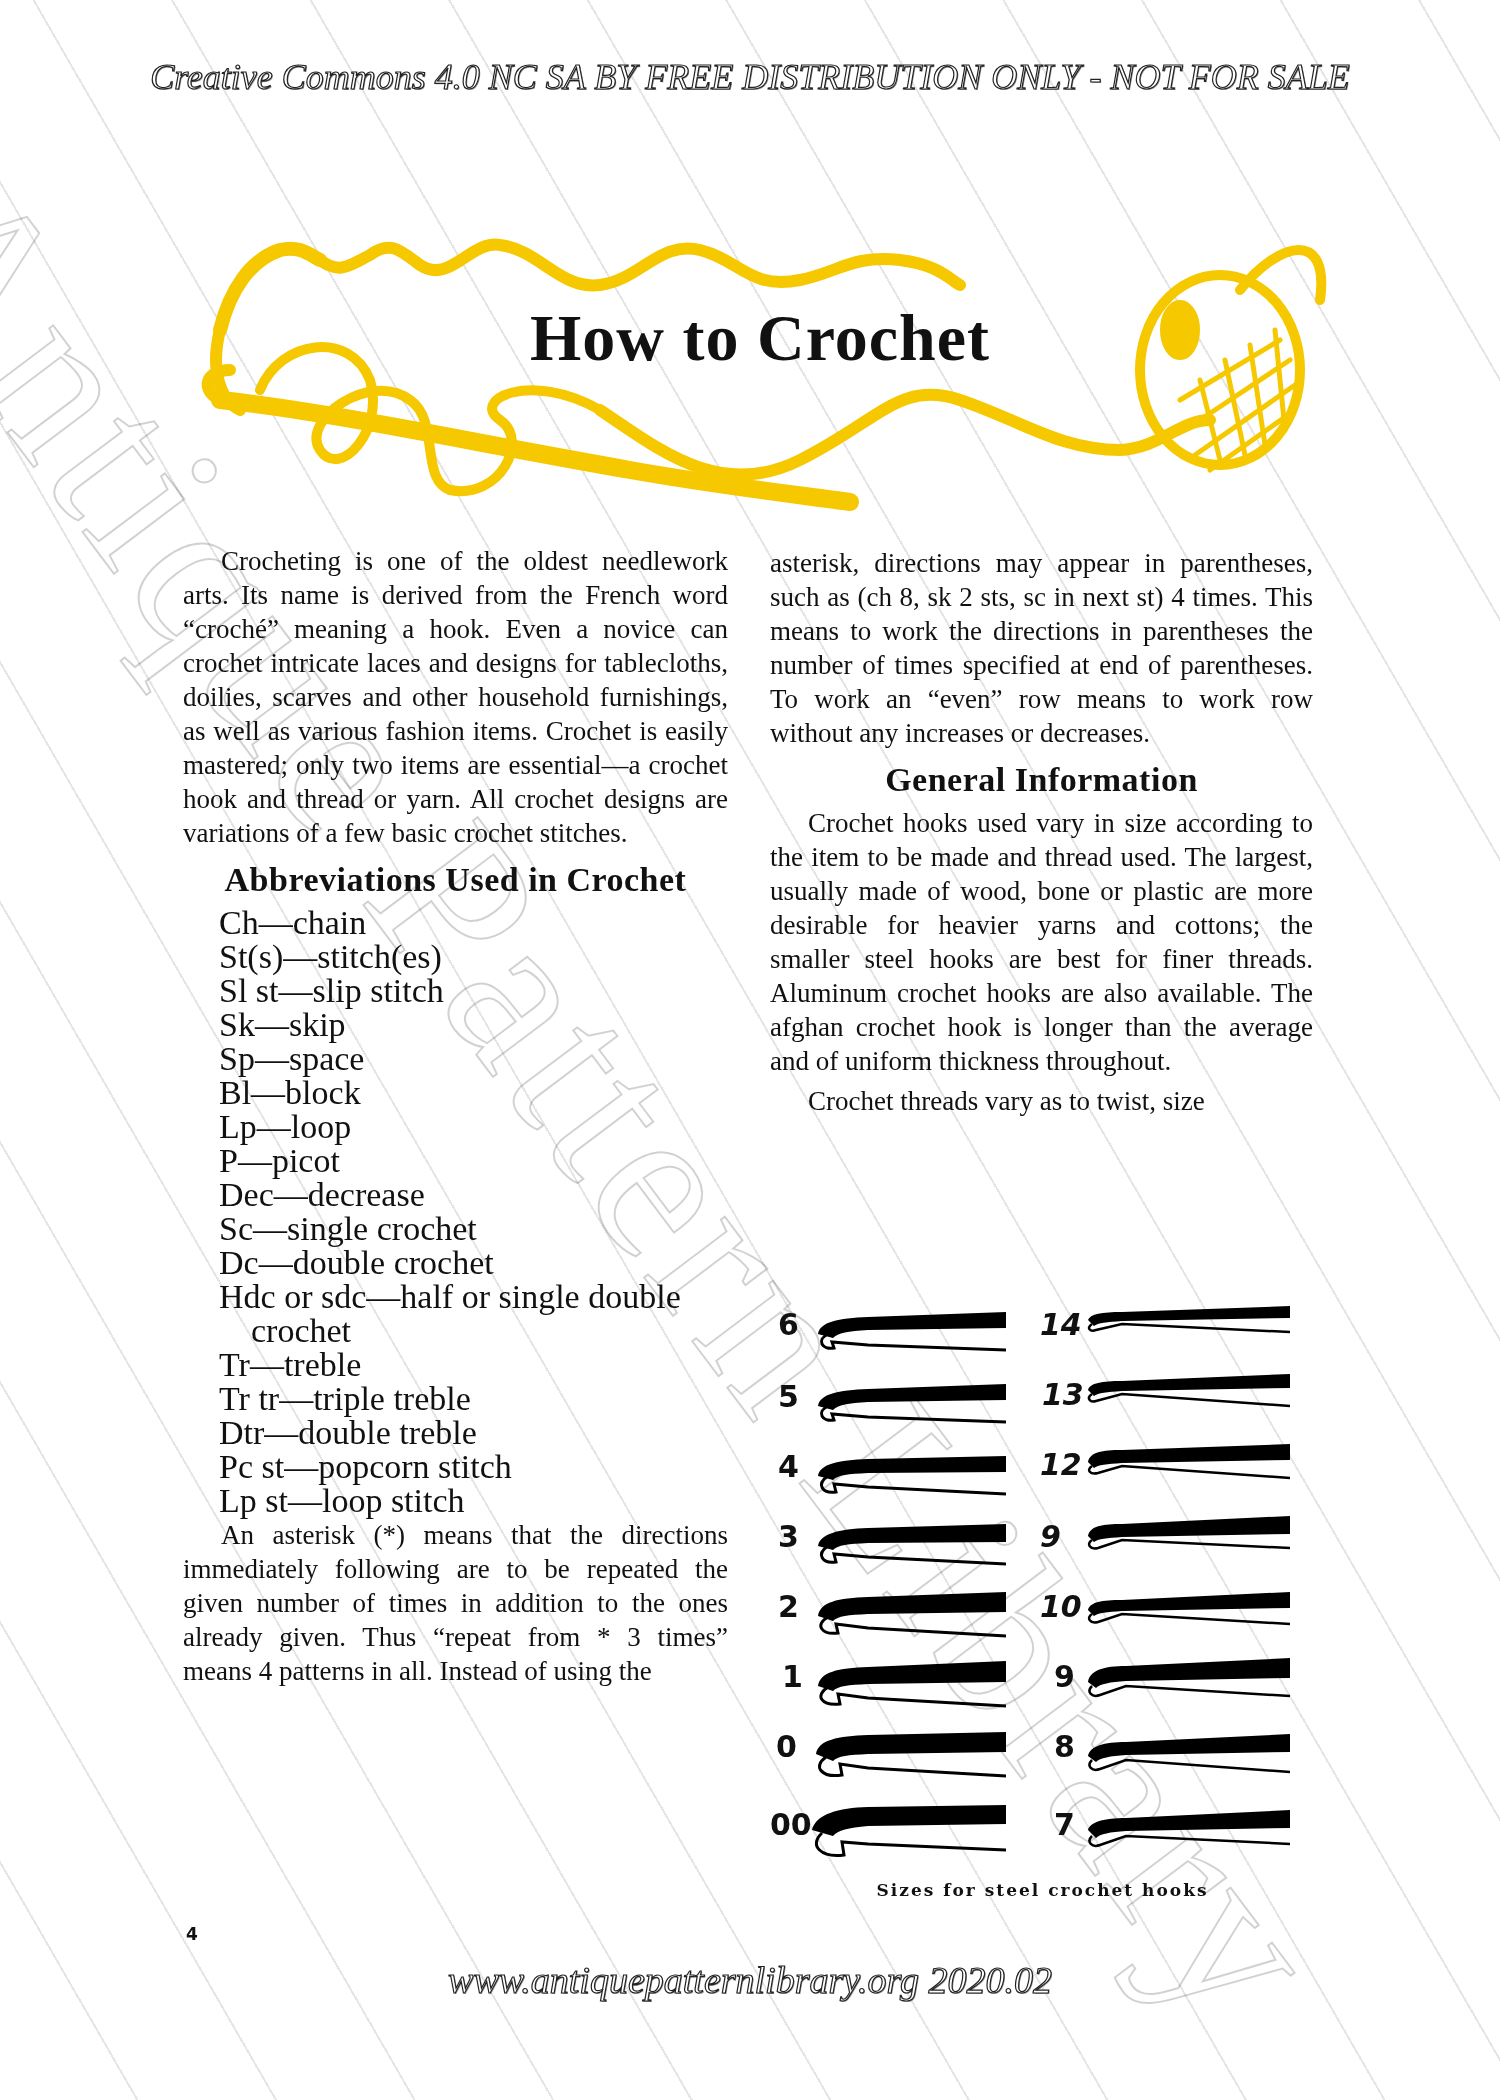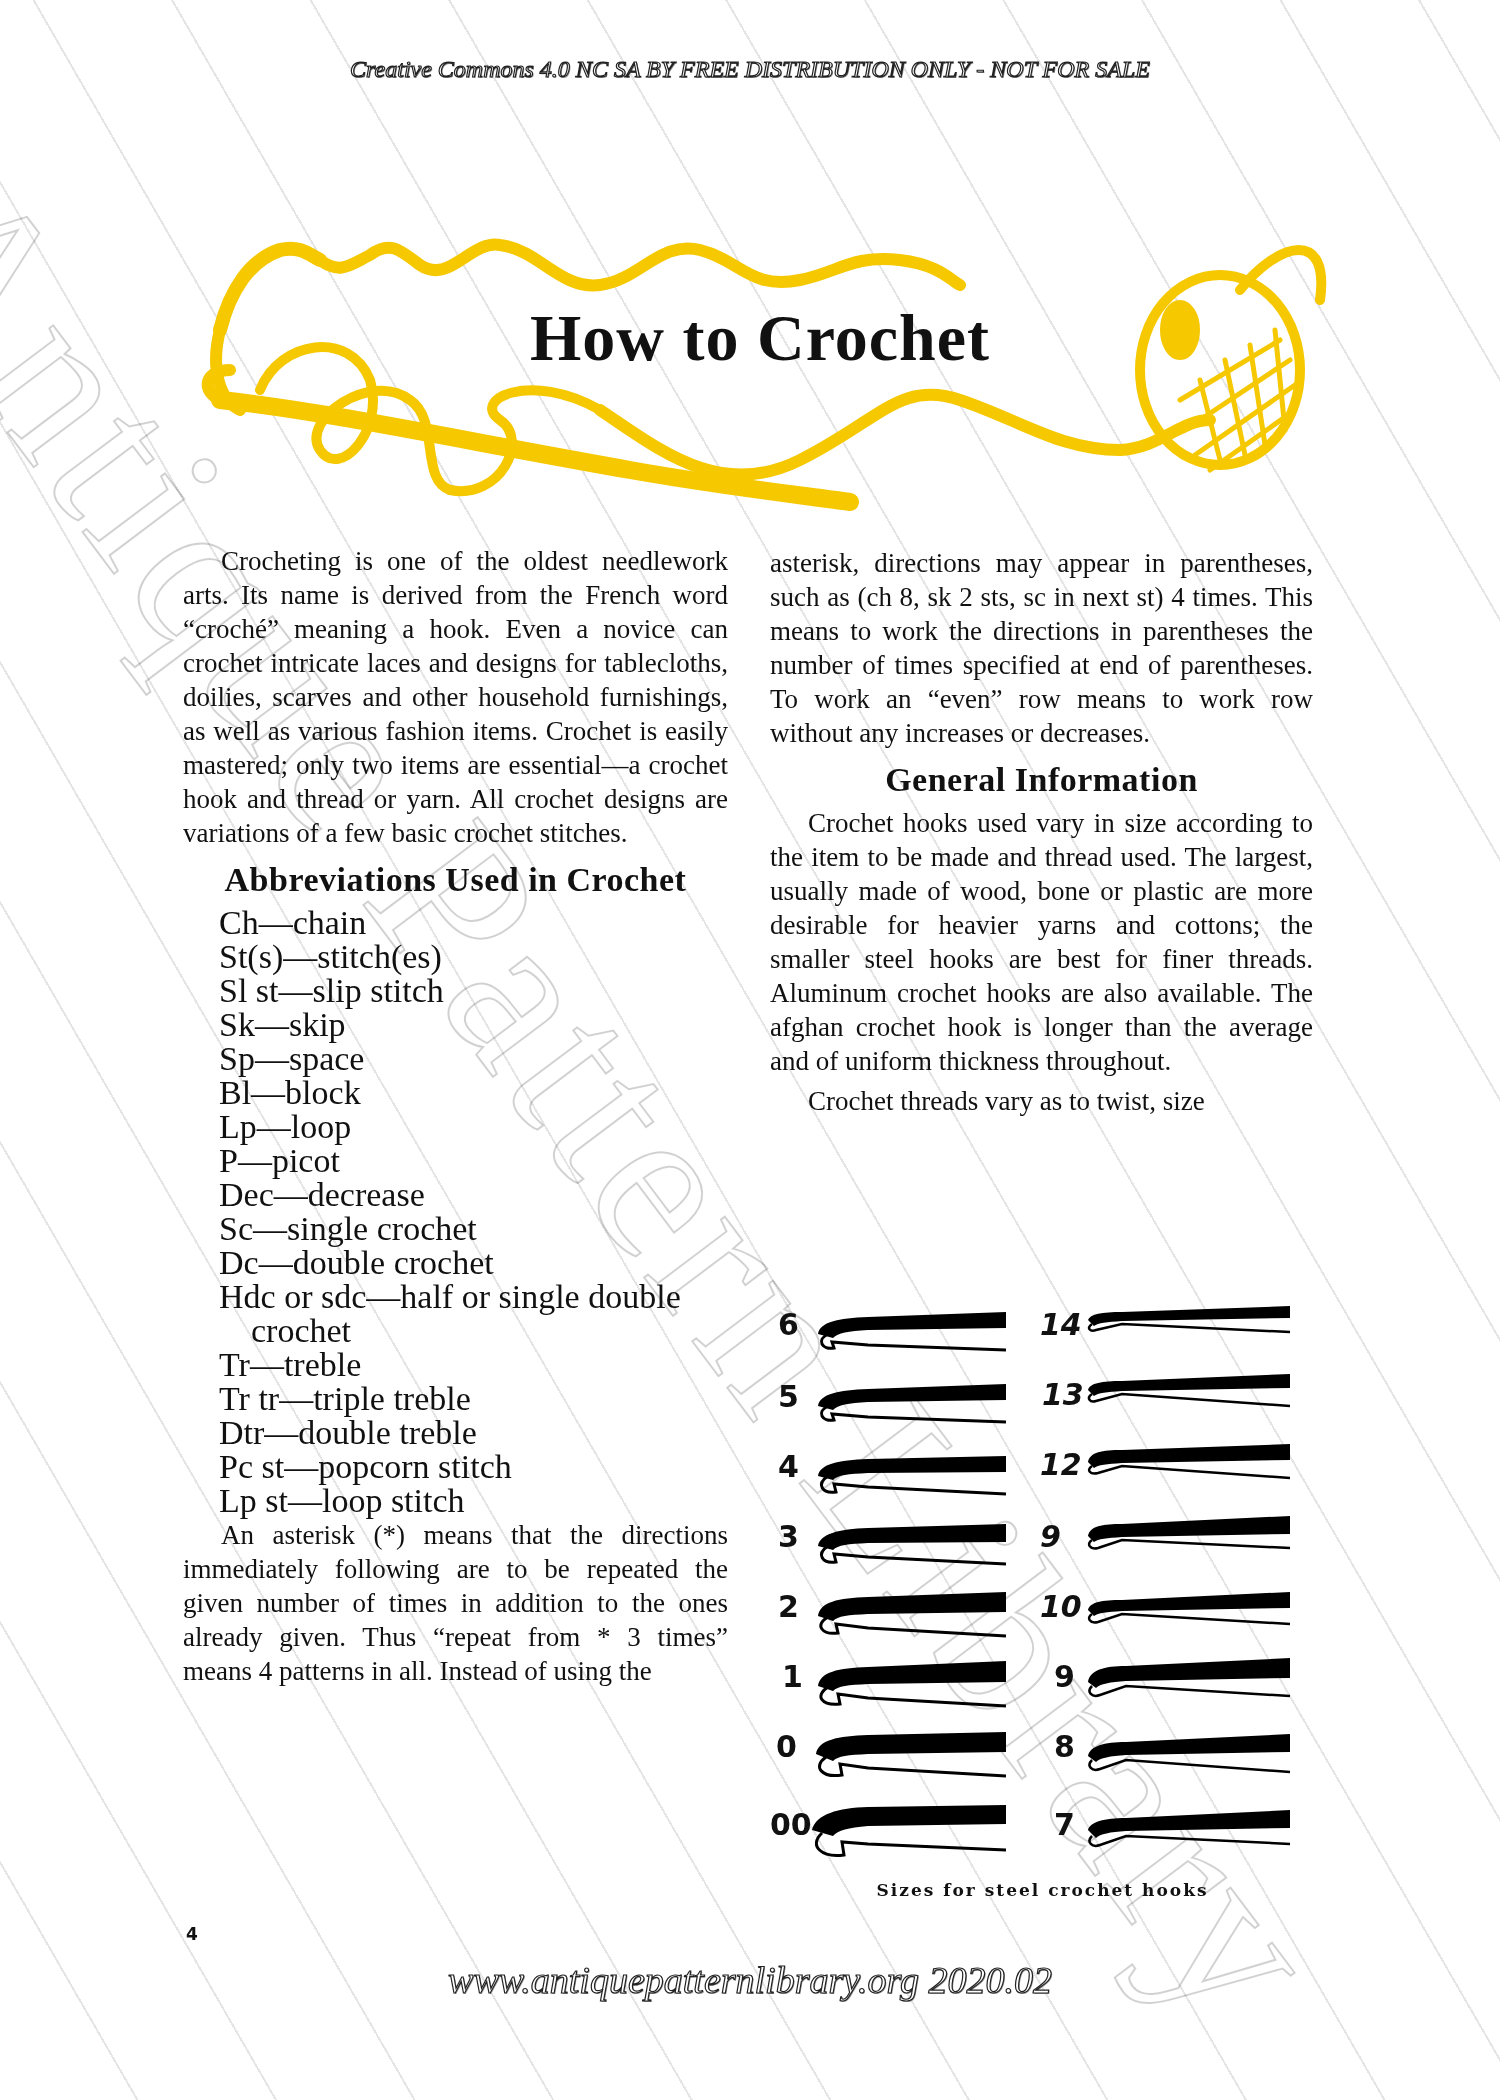--- a/index.html
+++ b/index.html
@@ -23,21 +23,21 @@
     color: transparent; -webkit-text-stroke: 2px rgba(0,0,0,0.18);
     white-space: nowrap; z-index: 1; pointer-events: none;
   }
   .outline-text {
     position: absolute; left: 0; width: 1500px; text-align: center;
     font-family: "Liberation Serif", serif; font-style: italic;
     color: #fff; -webkit-text-stroke: 1.2px #222;
     text-shadow: 1px 1px 0 #999;
     z-index: 3;
   }
-  .top-banner { top: 56px; font-size: 24px; letter-spacing: 0px; }
+  .top-banner { top: 56px; font-size: 36px; letter-spacing: 0px; }
   .bottom-banner { top: 1958px; font-size: 38px; }
 
   .header-art { position: absolute; left: 200px; top: 220px; width: 1150px; height: 300px; z-index: 2; }
   .page-title {
     position: absolute; left: 490px; top: 300px; width: 540px; text-align: center;
     font-family: "Liberation Serif", serif; font-weight: bold; font-size: 66px;
     letter-spacing: 1px; z-index: 3; margin: 0;
   }
 
   .col { position: absolute; z-index: 3; font-size: 27px; line-height: 34px; }

